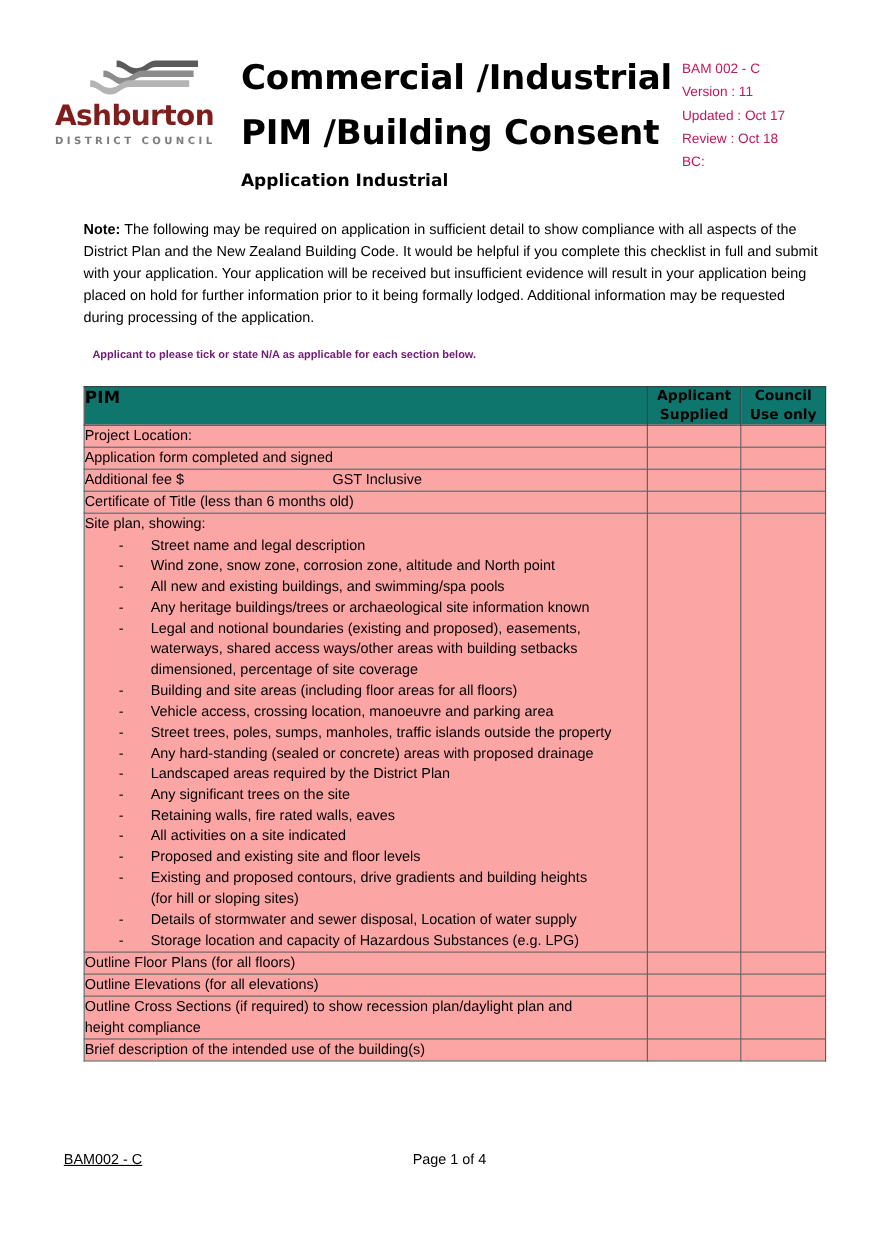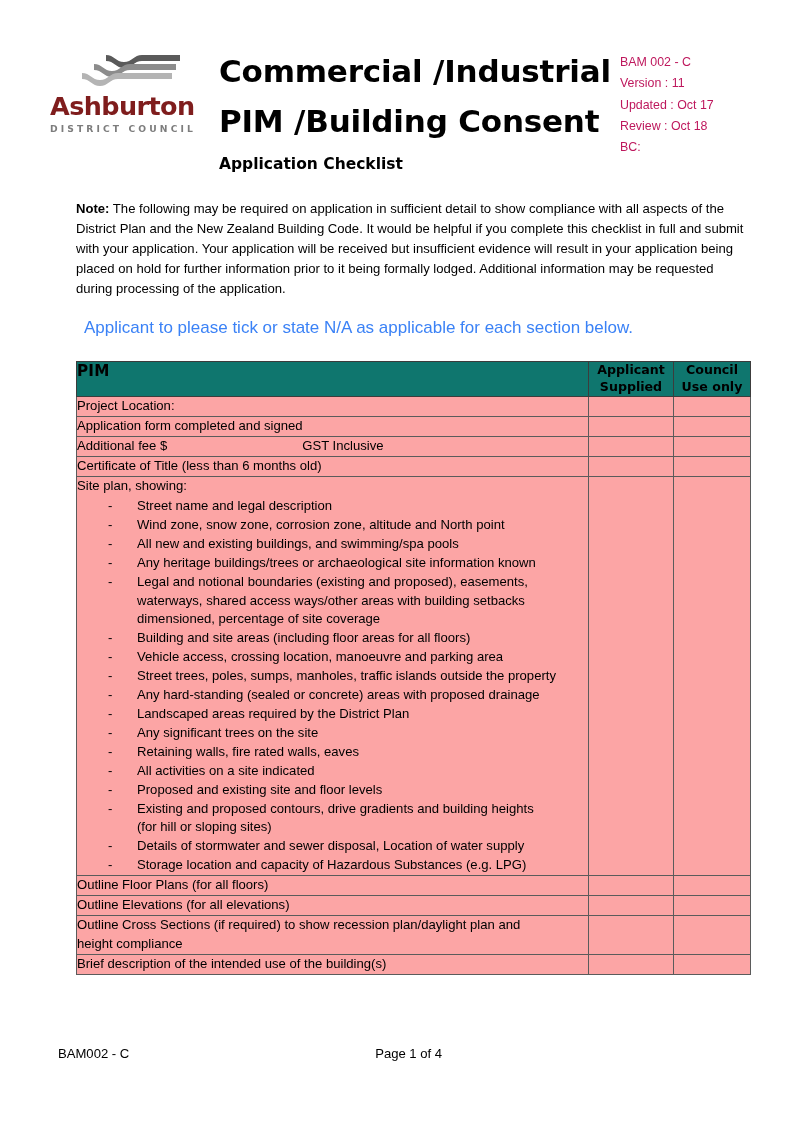--- a/index.html
+++ b/index.html
@@ -100,23 +100,24 @@
     margin: 22px 52px 0 76px;
     font-size: 13.1px;
     line-height: 1.53;
     text-align: left;
     color: #000;
   }
   .note b { font-weight: bold; }
 
   .applicant-line {
     margin: 16px 52px 0 84px;
-    font-size: 17px;
+    font-size: 10px;
     line-height: 1.5;
-    color: #3b82f6;
+    color: #701a75;
+    font-weight: bold;
   }
 
   
   .table-wrap {
     margin: 21px 0 0 76px;
     width: 674px;
   }
   table.checklist {
     border-collapse: collapse;
     width: 674px;
@@ -192,21 +193,21 @@
   
   .footer {
     position: absolute;
     left: 58px;
     right: 50px;
     top: 1046px;
     display: flex;
     font-size: 13.1px;
     color: #000;
   }
-  .footer .f-left { flex: 0 0 auto; }
+  .footer .f-left { flex: 0 0 auto; text-decoration: underline; }
   .footer .f-right {
     flex: 1 1 auto;
     text-align: center;
     padding-right: 62px;
   }
 </style>
 </head>
 <body>
 
 <div class="page">
@@ -219,21 +220,21 @@
         <path d="M18 12 C26 12 28 19 36 19 C44 19 46 12 54 12 L100 12 L100 18 L54 18 C46 18 44 25 36 25 C28 25 26 18 18 18 Z" fill="#8c8c8c"></path>
         <path d="M6 21 C14 21 16 28 24 28 C32 28 34 21 42 21 L96 21 L96 27 L42 27 C34 27 32 34 24 34 C16 34 14 27 6 27 Z" fill="#b4b4b4"></path>
       </svg>
       <div class="logo-word">Ashburton</div>
       <div class="logo-sub">DISTRICT COUNCIL</div>
     </div>
 
     <div class="title-block">
       <div class="title-main">Commercial /Industrial</div>
       <div class="title-main">PIM /Building Consent</div>
-      <div class="title-sub">Application Checklist</div>
+      <div class="title-sub">Application Industrial</div>
     </div>
 
     <div class="meta-block">
       <div>BAM 002 - C</div>
       <div>Version : 11</div>
       <div>Updated : Oct 17</div>
       <div>Review : Oct 18</div>
       <div>BC:</div>
     </div>
   </div>

